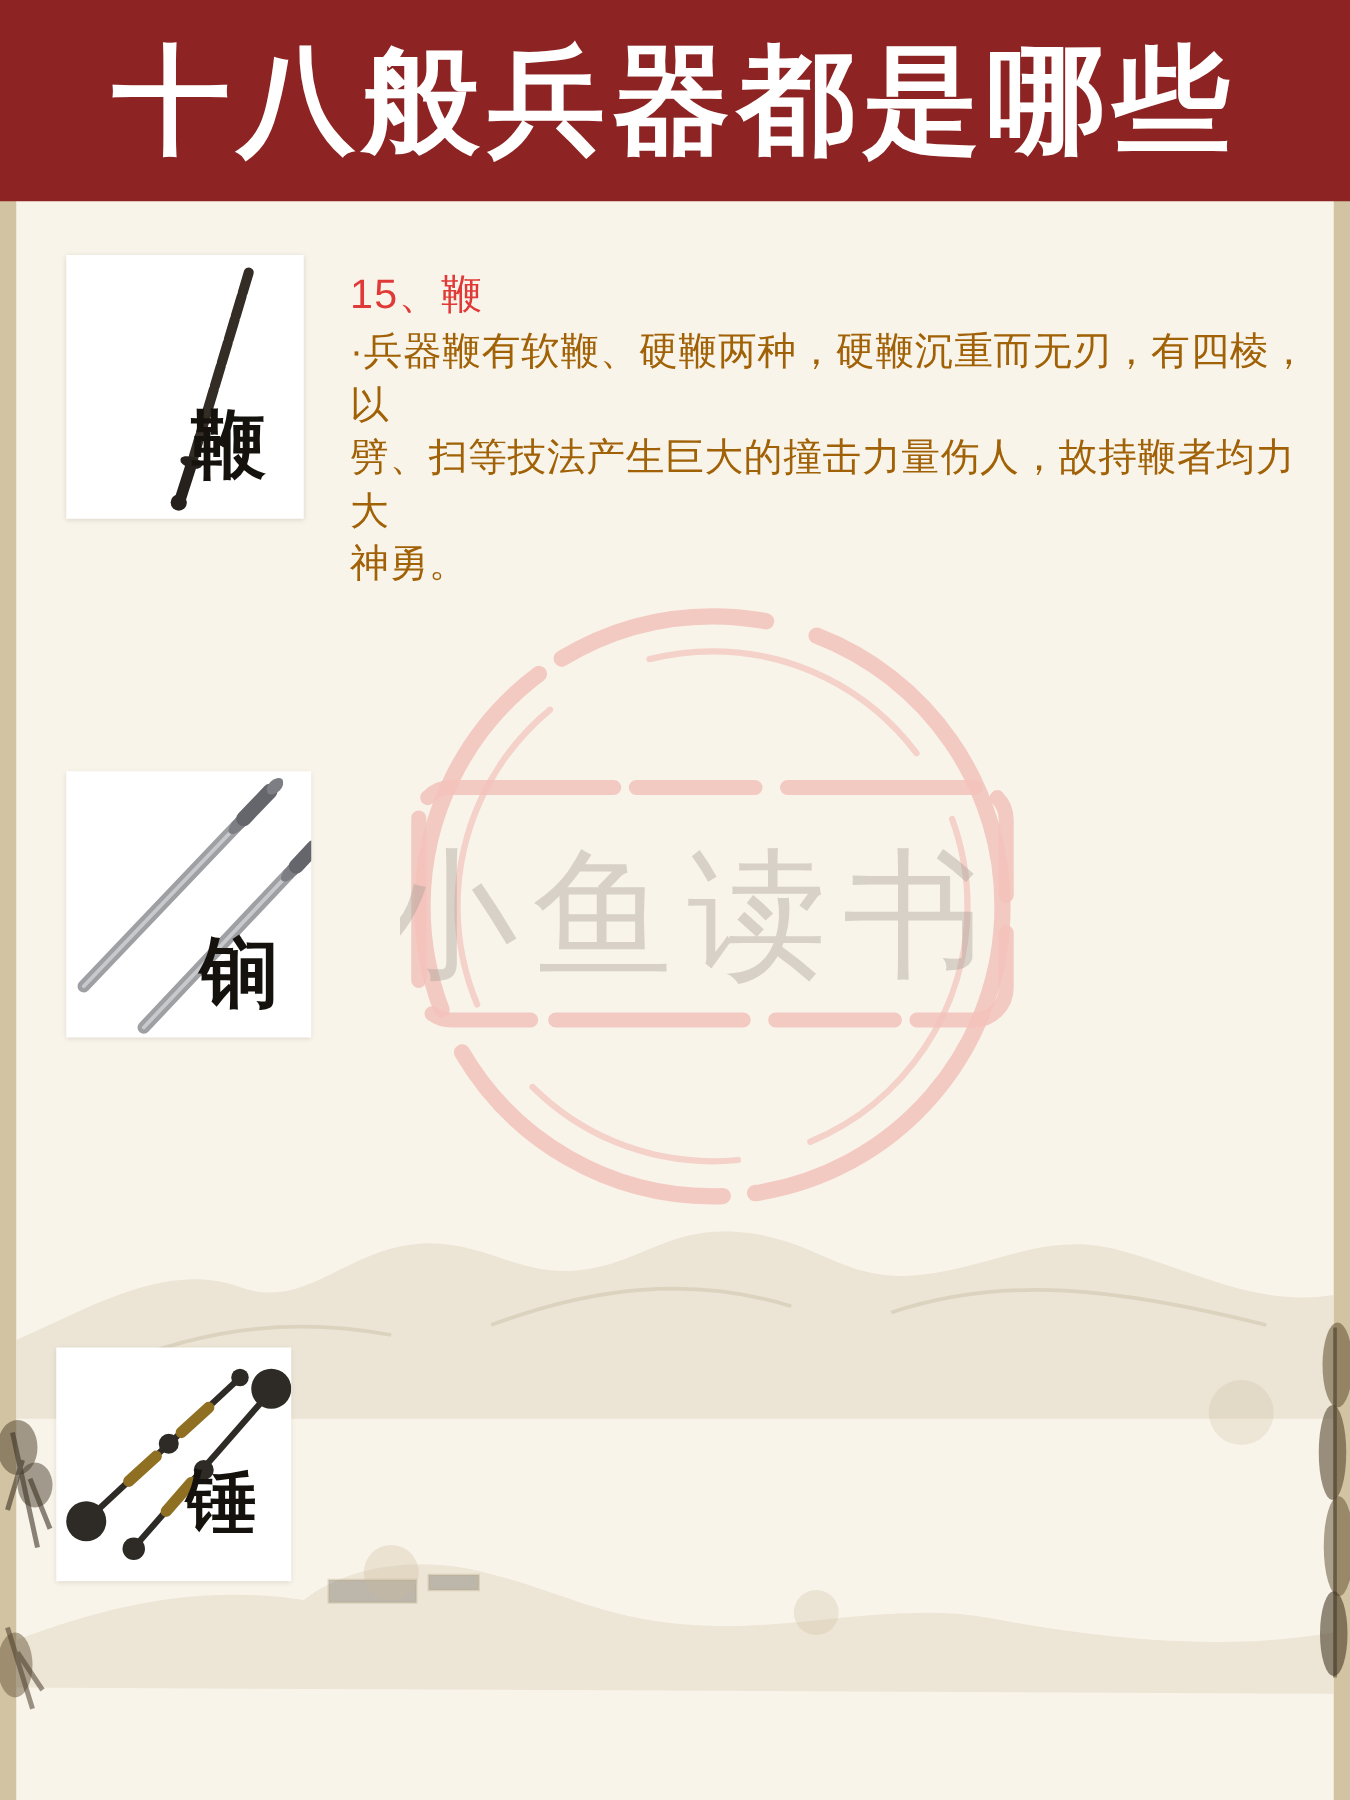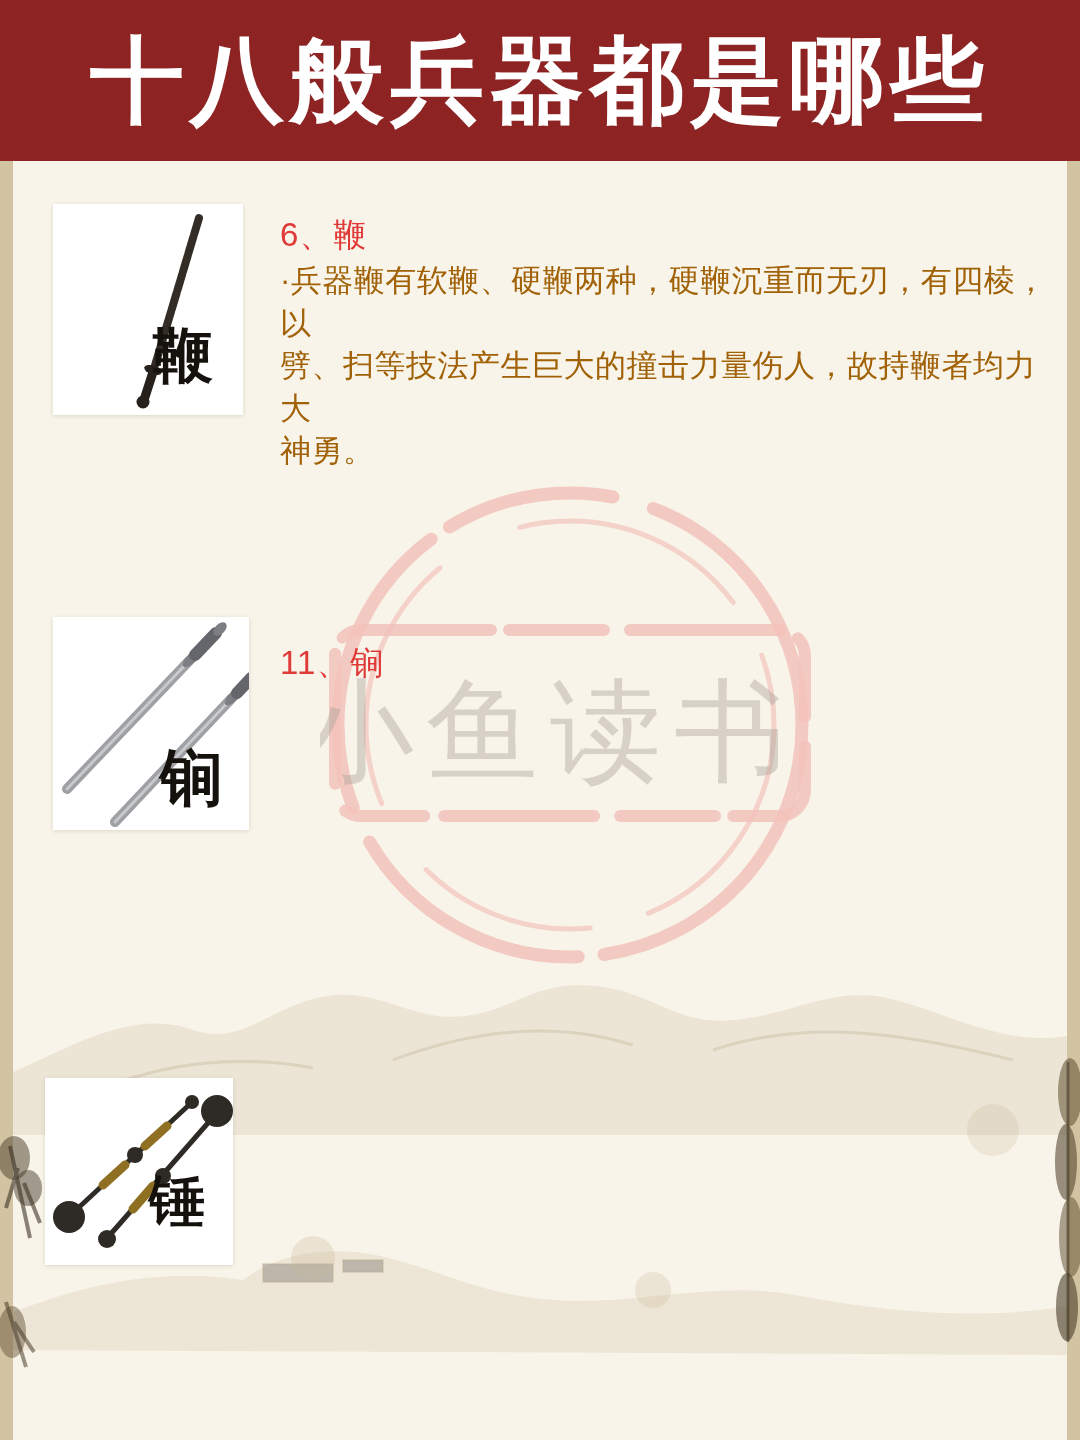--- a/index.html
+++ b/index.html
@@ -117,42 +117,41 @@
     <svg width="190" height="211" viewBox="0 0 190 211">
       <path d="M146,14 L100,168" stroke="#332d26" stroke-width="8" stroke-linecap="round" stroke-dasharray="17 2.5"></path>
       <path d="M143,24 L103,158" stroke="#332d26" stroke-width="4" stroke-opacity="0.6"></path>
       <ellipse cx="100" cy="166" rx="9" ry="4.5" fill="#26211c" transform="rotate(17 100 166)"></ellipse>
       <path d="M100,168 L91,196" stroke="#26211c" stroke-width="9" stroke-linecap="round"></path>
       <circle cx="90" cy="198" r="6.5" fill="#26211c"></circle>
       <text class="glyph-text" x="130" y="172" font-size="60" text-anchor="middle">鞭</text>
     </svg>
   </div>
   <div class="section-text" id="sec-whip">
-    <h2 class="section-heading">6、鞭</h2>
+    <h2 class="section-heading">15、鞭</h2>
     <p class="section-body">·兵器鞭有软鞭、硬鞭两种，硬鞭沉重而无刃，有四棱，以
 劈、扫等技法产生巨大的撞击力量伤人，故持鞭者均力大
 神勇。</p>
   </div>
 
   <div class="weapon-box" id="box-jian">
     <svg width="196" height="213" viewBox="0 0 196 213">
       <path d="M14,172 L136,44" stroke="#9ea0a4" stroke-width="10" stroke-linecap="round"></path>
       <path d="M14,172 L136,44" stroke="#c7c9cc" stroke-width="3" stroke-linecap="round"></path>
       <ellipse cx="139" cy="41" rx="12" ry="5" fill="#7d7e83" transform="rotate(-45 139 41)"></ellipse>
       <path d="M142,38 L163,16" stroke="#65666b" stroke-width="12" stroke-linecap="round"></path>
       <ellipse cx="167" cy="12" rx="8" ry="5" fill="#7d7e83" transform="rotate(-45 167 12)"></ellipse>
       <path d="M62,205 L178,82" stroke="#9ea0a4" stroke-width="10" stroke-linecap="round"></path>
       <path d="M62,205 L178,82" stroke="#c7c9cc" stroke-width="3" stroke-linecap="round"></path>
       <ellipse cx="181" cy="79" rx="12" ry="5" fill="#7d7e83" transform="rotate(-45 181 79)"></ellipse>
       <path d="M184,76 L198,61" stroke="#65666b" stroke-width="12" stroke-linecap="round"></path>
       <text class="glyph-text" x="138" y="182" font-size="62" text-anchor="middle">锏</text>
     </svg>
   </div>
   <div class="section-text" id="sec-jian">
-    <h2 class="section-heading">11、锏</h2>
   </div>
 
   <div class="weapon-box" id="box-chui">
     <svg width="188" height="187" viewBox="0 0 188 187">
       <path d="M30,133 L145,26" stroke="#2e2a25" stroke-width="5"></path>
       <circle cx="24" cy="139" r="16" fill="#2e2a25"></circle>
       <path d="M58,107 L80,87" stroke="#8f6f22" stroke-width="9" stroke-linecap="round"></path>
       <path d="M100,68 L122,48" stroke="#8f6f22" stroke-width="9" stroke-linecap="round"></path>
       <circle cx="90" cy="77" r="8" fill="#2e2a25"></circle>
       <circle cx="147" cy="24" r="7" fill="#2e2a25"></circle>

